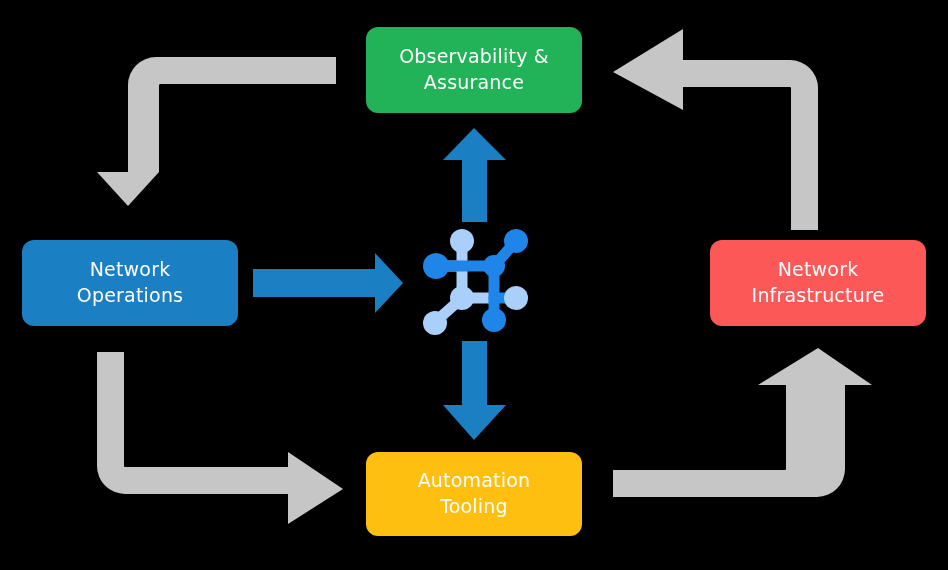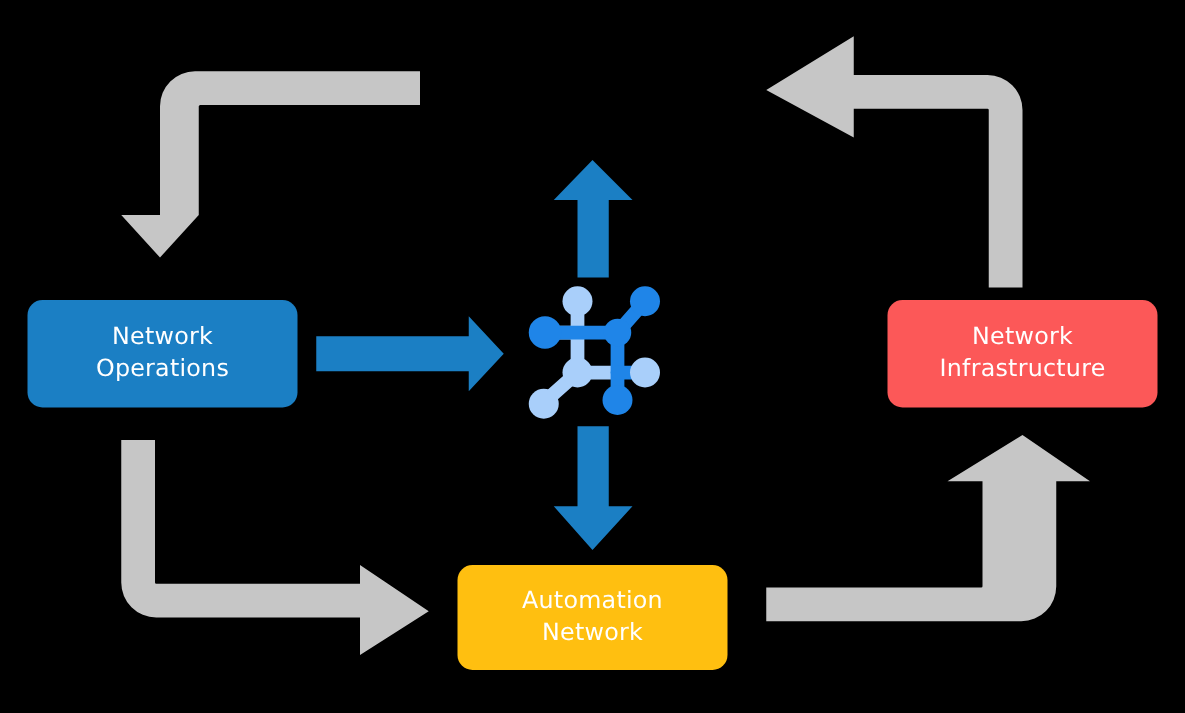--- a/index.html
+++ b/index.html
@@ -86,29 +86,33 @@
     </g>
 
     <g fill="#1f85e8">
       <circle cx="21" cy="47" r="13"></circle>
       <circle cx="79" cy="47" r="11"></circle>
       <circle cx="101" cy="22" r="12"></circle>
       <circle cx="79" cy="101" r="12"></circle>
     </g>
   </svg>
 
+  <div class="node" id="box-observability">
+    <span>Observability &amp;
+Assurance</span>
+  </div>
 
   <div class="node" id="box-operations">
     <span>Network
 Operations</span>
   </div>
 
   <div class="node" id="box-infrastructure">
     <span>Network
 Infrastructure</span>
   </div>
 
   <div class="node" id="box-automation">
     <span>Automation
-Network</span>
+Tooling</span>
   </div>
 
 </div>
 
 </body></html>

